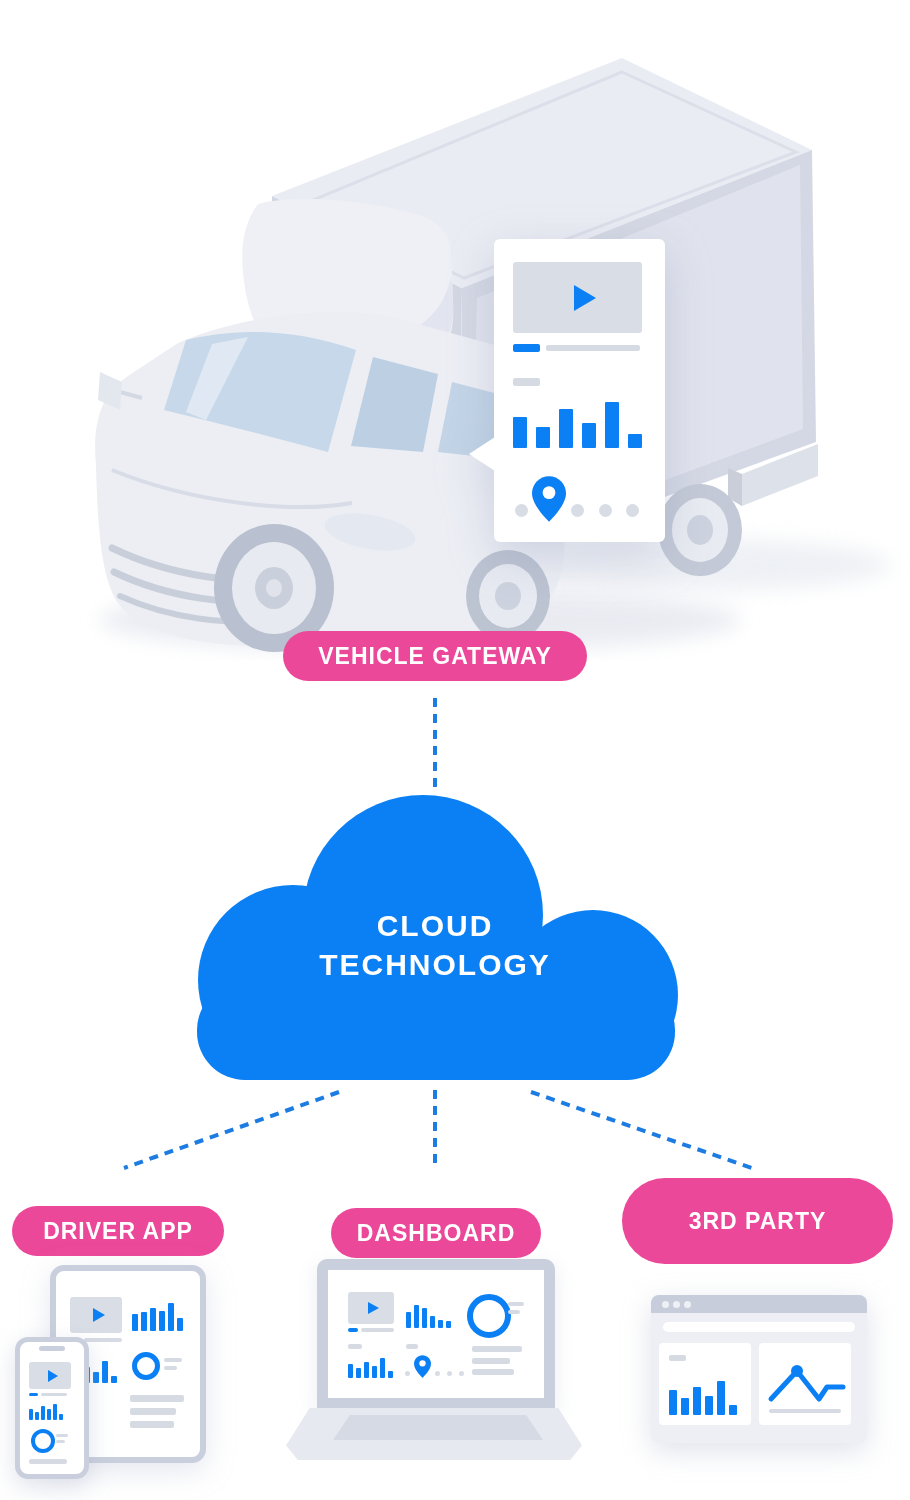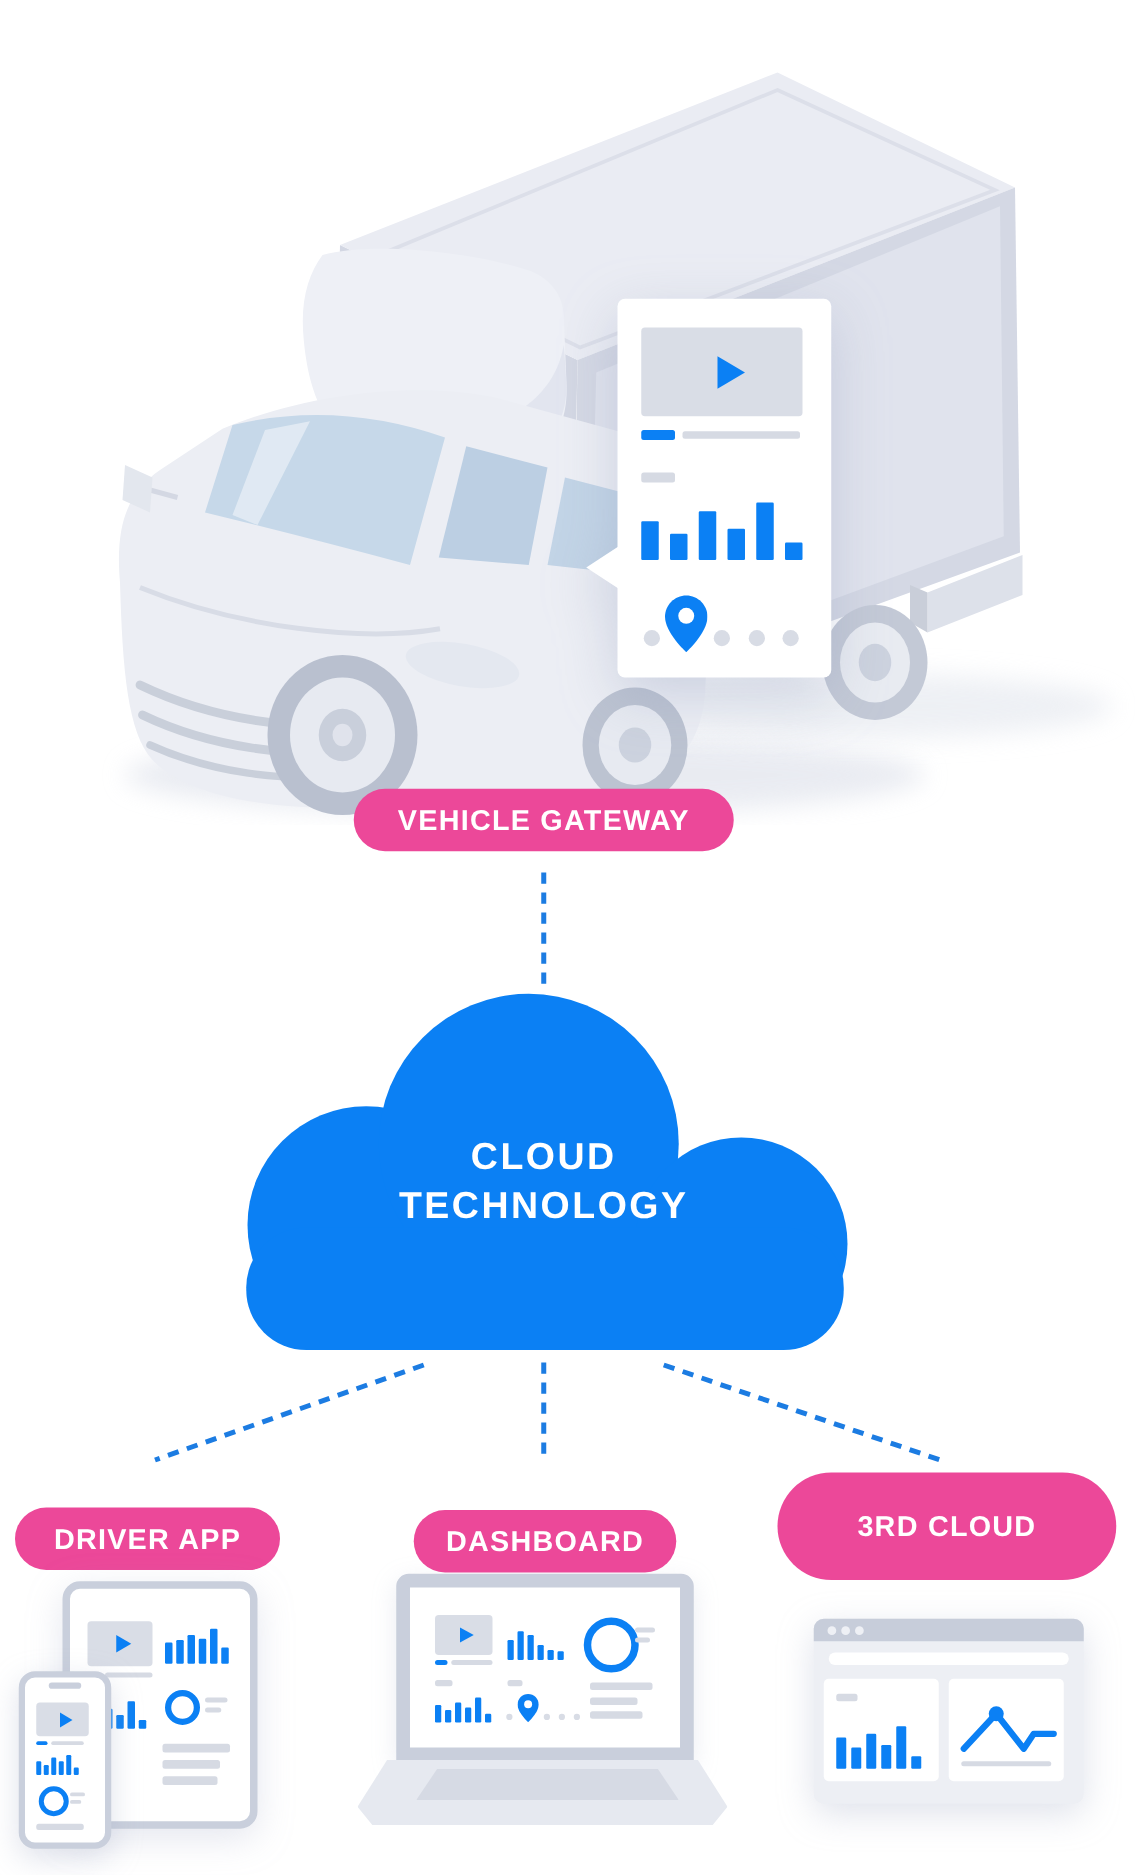--- a/index.html
+++ b/index.html
@@ -159,21 +159,21 @@
   <div>TECHNOLOGY</div>
 </div>
 
 <div class="pill pill-1line" style="left:12px;top:1181px;width:212px;z-index:2;margin-top:25px;">
   <span>DRIVER APP</span>
 </div>
 <div class="pill pill-1line" style="left:331px;top:1208px;width:210px;z-index:2;">
   <span>DASHBOARD</span>
 </div>
 <div class="pill pill-2line" style="left:622px;top:1178px;width:271px;z-index:2;">
-  <span>3RD CLOUD</span>
+  <span>3RD PARTY</span>
 </div>
 
 <div class="tablet">
   <div class="thumb" style="left:14px;top:26px;width:52px;height:36px;">
     <span class="play" style="border-width:7px 0 7px 12px;margin-left:6px;"></span>
   </div>
   <span class="bl" style="left:14px;top:67px;width:11px;height:4px;"></span>
   <span class="gl" style="left:28px;top:67px;width:38px;height:4px;"></span>
   <div class="bars" style="left:76px;top:32px;height:28px;gap:3px;">
     <i style="width:6px;height:17px;"></i>

